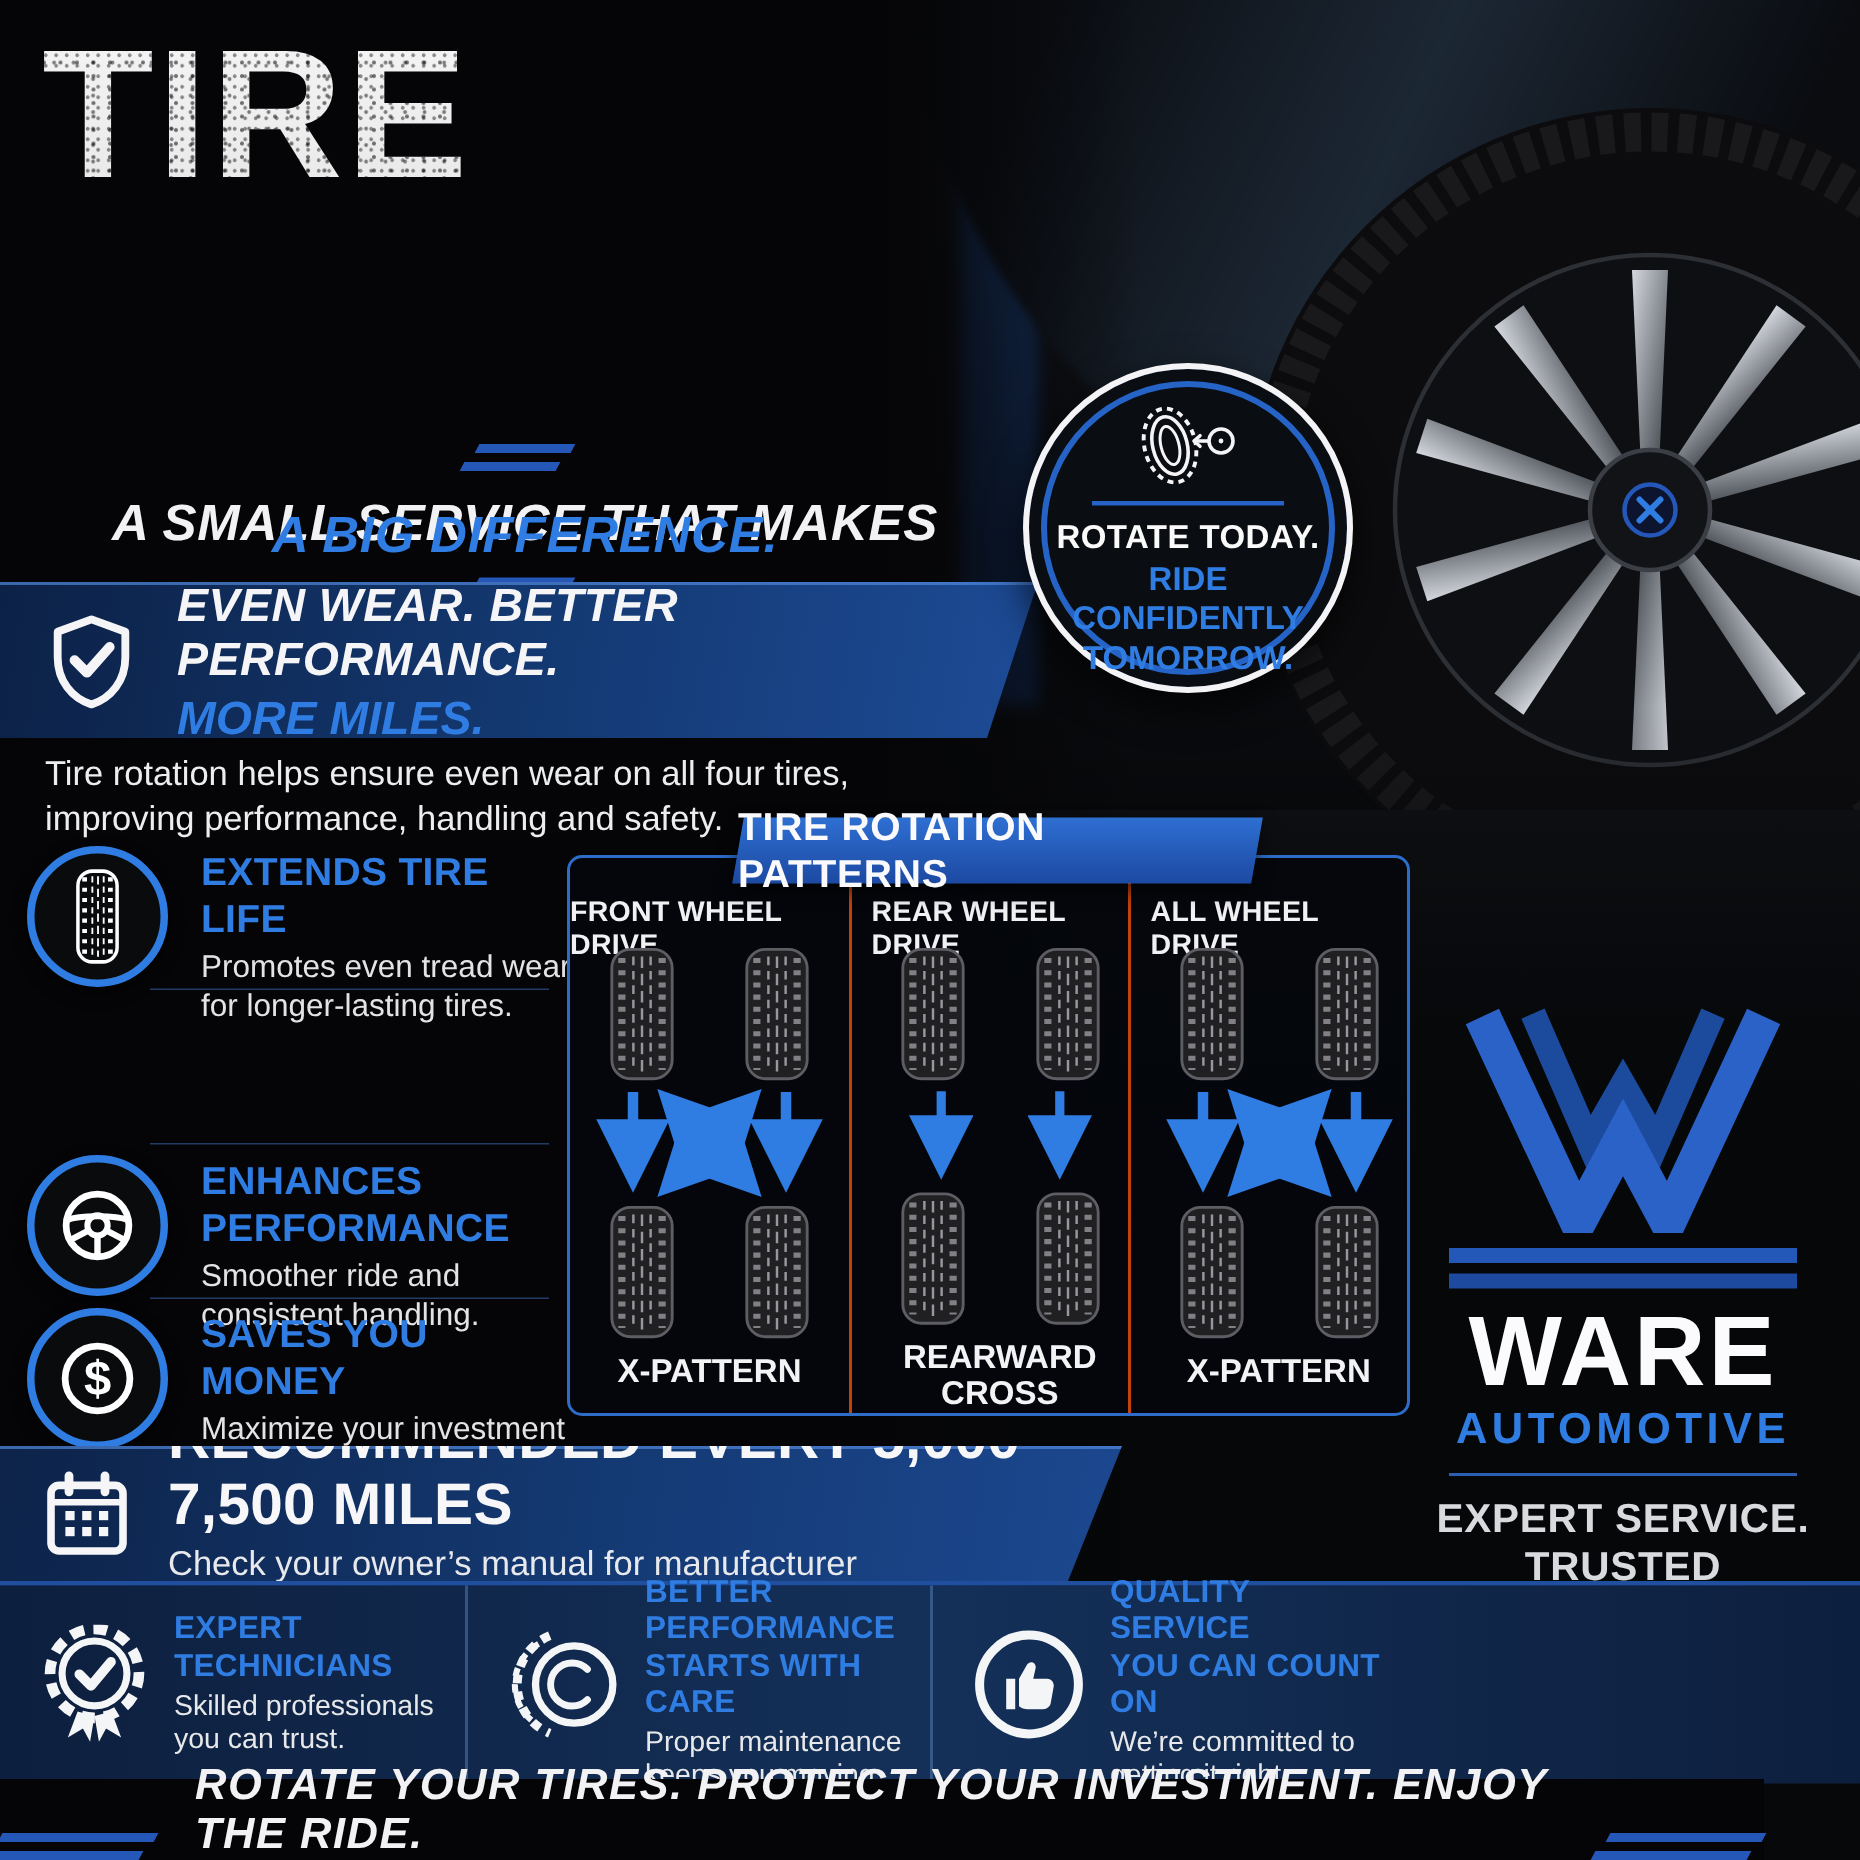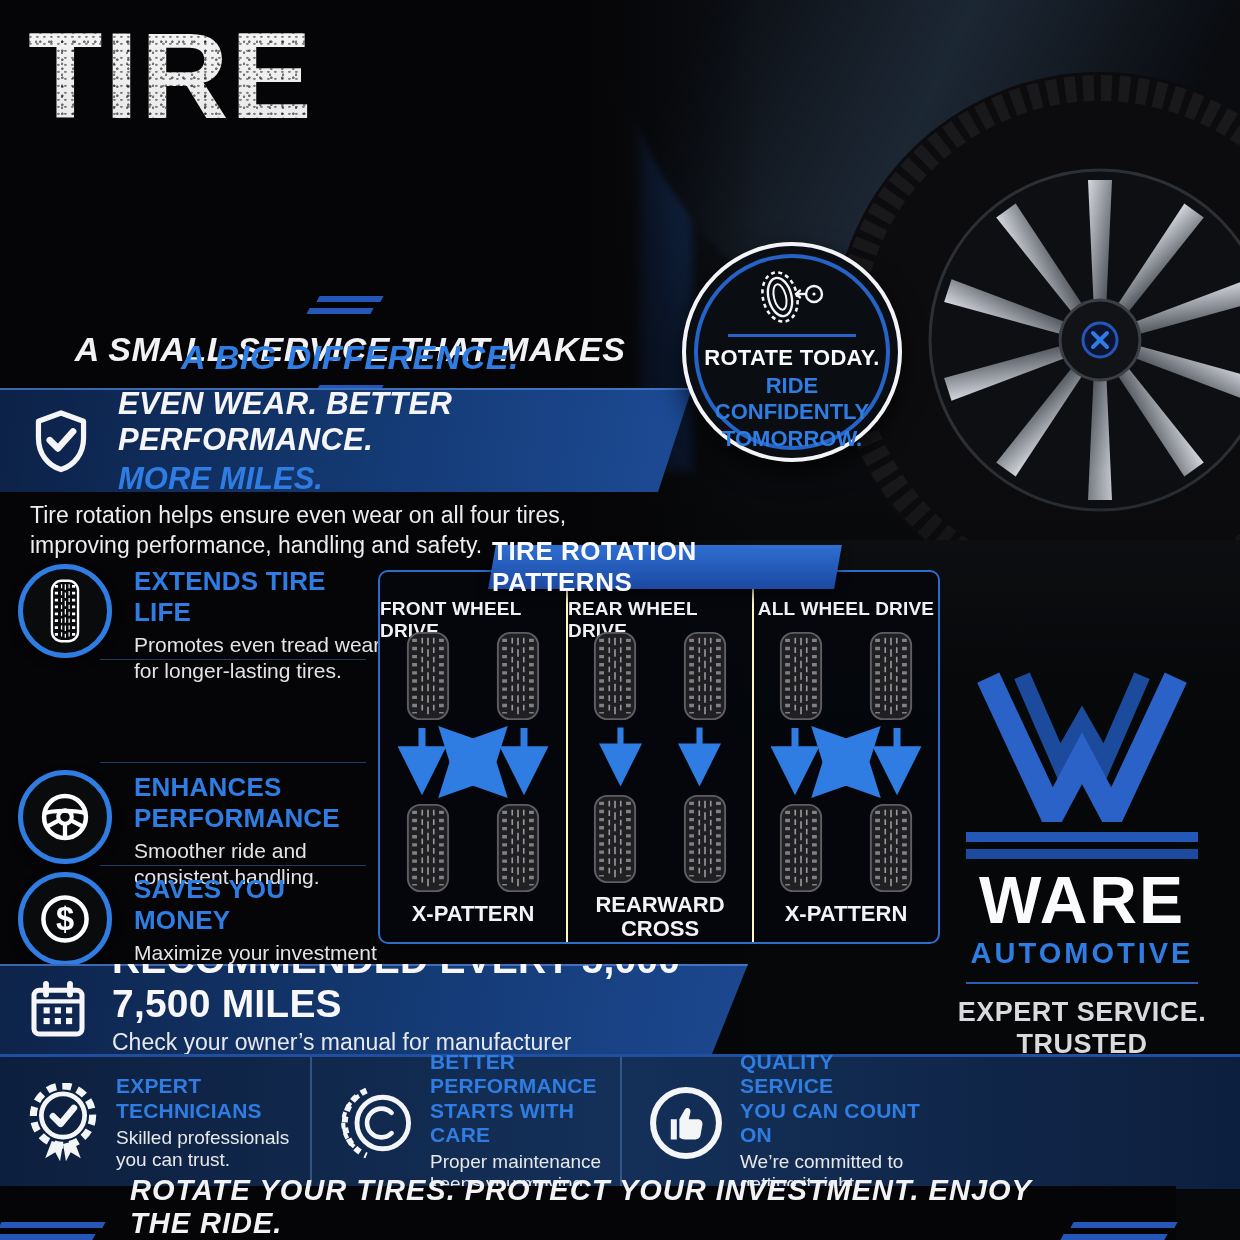--- a/index.html
+++ b/index.html
@@ -79,21 +79,21 @@
 
   
   .panel{left:378px;top:570px;width:558px;height:370px;border:2px solid #2d6cc9;border-radius:10px;
          background:rgba(4,7,13,.88);z-index:2;display:flex;}
   .panel-head{left:492px;top:545px;width:346px;height:44px;z-index:3;
               background:linear-gradient(180deg,#2e6fd2 0%,#1c49a2 100%);
               transform:skewX(-10deg);box-shadow:0 5px 12px rgba(0,0,0,.6);
               display:flex;align-items:center;justify-content:center;}
   .panel-head span{transform:skewX(10deg);font-size:26px;font-weight:800;color:#fafafc;letter-spacing:.5px;}
   .pat-col{width:186px;box-sizing:border-box;display:flex;flex-direction:column;align-items:center;padding-top:26px;}
-  .pat-col + .pat-col{border-left:2px solid #fef9c3;}
+  .pat-col + .pat-col{border-left:2px solid #c2410c;padding-left:13px;}
   .pat-drive{font-size:19px;font-weight:800;color:#f1f1f3;letter-spacing:.2px;height:26px;}
   .tire-row{display:flex;gap:44px;height:92px;margin-top:6px;}
   .tire-row.bottom{margin-top:0;}
   .arrows{height:76px;margin:2px 0;}
   .pat-label{margin-top:8px;font-size:22px;font-weight:800;color:#f3f3f5;text-align:center;line-height:1.12;}
 
   
   .brand{left:948px;top:672px;width:268px;display:flex;flex-direction:column;align-items:center;z-index:2;}
   .brand-bars{width:232px;height:10px;background:#2458b8;margin-top:10px;}
   .brand-bars.b2{margin-top:7px;background:#1d4a9e;}

